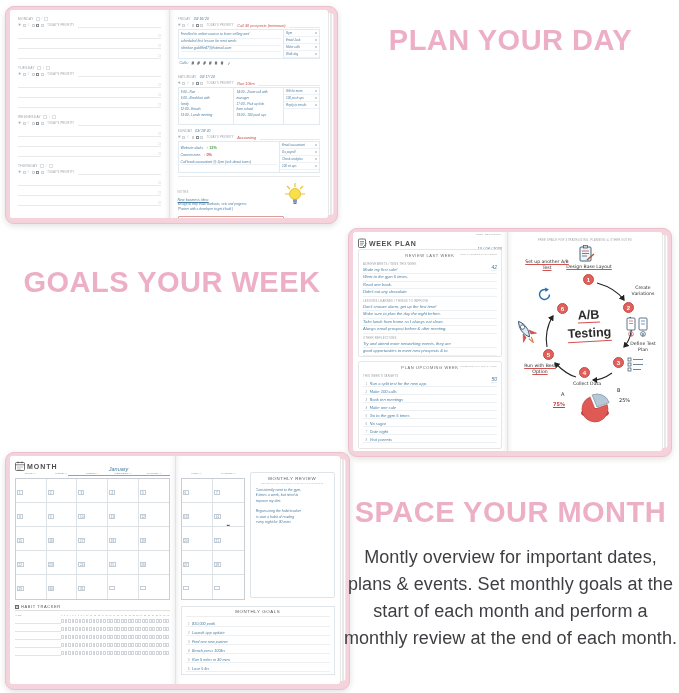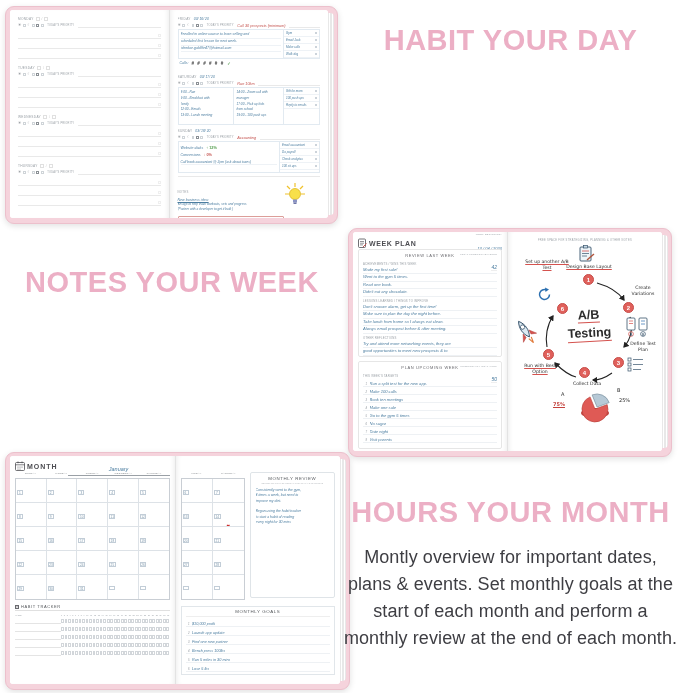--- a/index.html
+++ b/index.html
@@ -444,25 +444,25 @@
           <rect x="9" y="16.5" width="4" height="3" fill="#8a93c4"></rect>
           <rect x="9.5" y="19.5" width="3" height="1.5" fill="#6f77a8"></rect>
         </svg>
       </div>
 
     </div>
   </div>
 </div>
 
 <div class="mk-block" style="left:342px;top:24px;width:337px">
-  <div class="mk-head">HABIT YOUR DAY</div>
+  <div class="mk-head">PLAN YOUR DAY</div>
 </div>
 
 <div class="mk-block" style="left:2px;top:266px;width:340px">
-  <div class="mk-head">NOTES YOUR WEEK</div>
+  <div class="mk-head">GOALS YOUR WEEK</div>
 </div>
 
 <div class="cover" id="week-spread">
   <div class="stack"></div>
   <div class="pages">
     <div class="page pl">
       <div class="wp-head">
         <svg width="9" height="10" viewBox="0 0 9 10">
           <rect x="0.5" y="1" width="7" height="8.5" rx="1" fill="none" stroke="#4d4d52" stroke-width=".8"></rect>
           <line x1="2" y1="3.5" x2="6" y2="3.5" stroke="#4d4d52" stroke-width=".6"></line>
@@ -1013,15 +1013,15 @@
               <span class="row-num">6</span>
               <span class="row-text hand">Lose 5 lbs</span>
             </div>
           </div>
       </div>
     </div>
   </div>
 </div>
 
 <div class="mk-block" style="left:342px;top:496px;width:337px">
-  <div class="mk-head">HOURS YOUR MONTH</div>
+  <div class="mk-head">SPACE YOUR MONTH</div>
   <div class="mk-body">Montly overview for important dates, plans &amp; events. Set monthly goals at the start of each month and perform a monthly review at the end of each month.</div>
 </div>
 
 </body></html>

